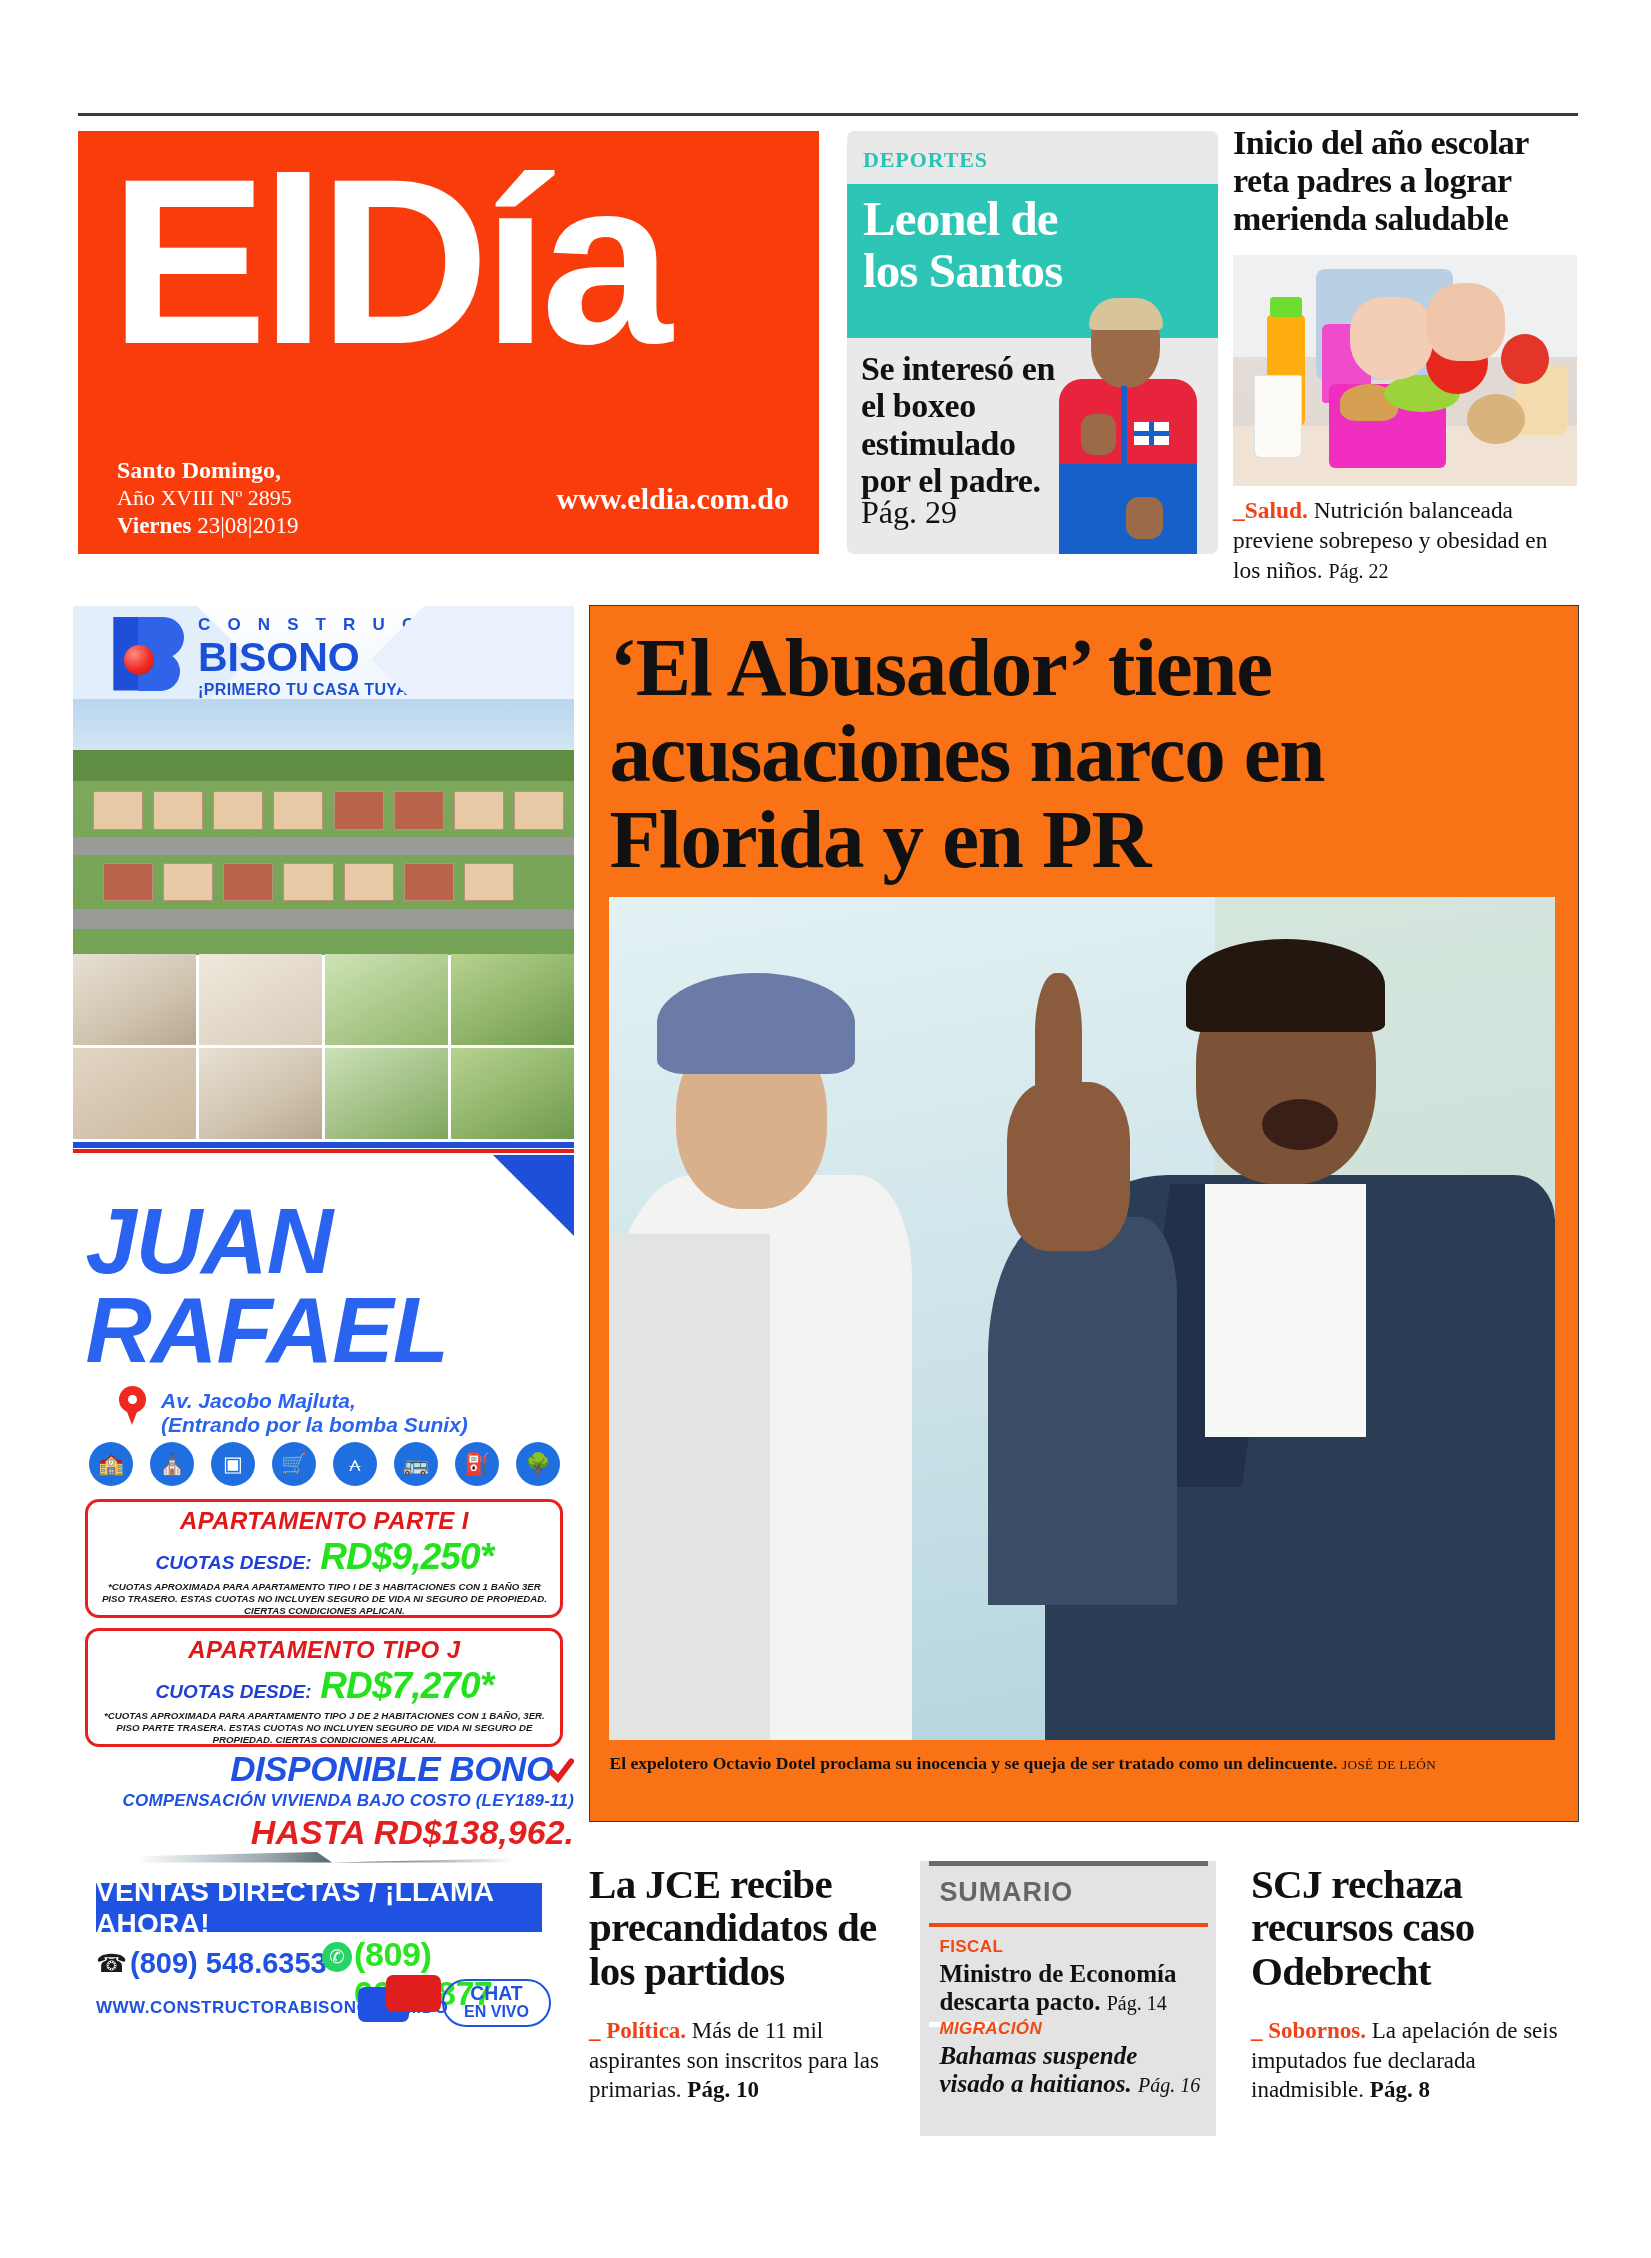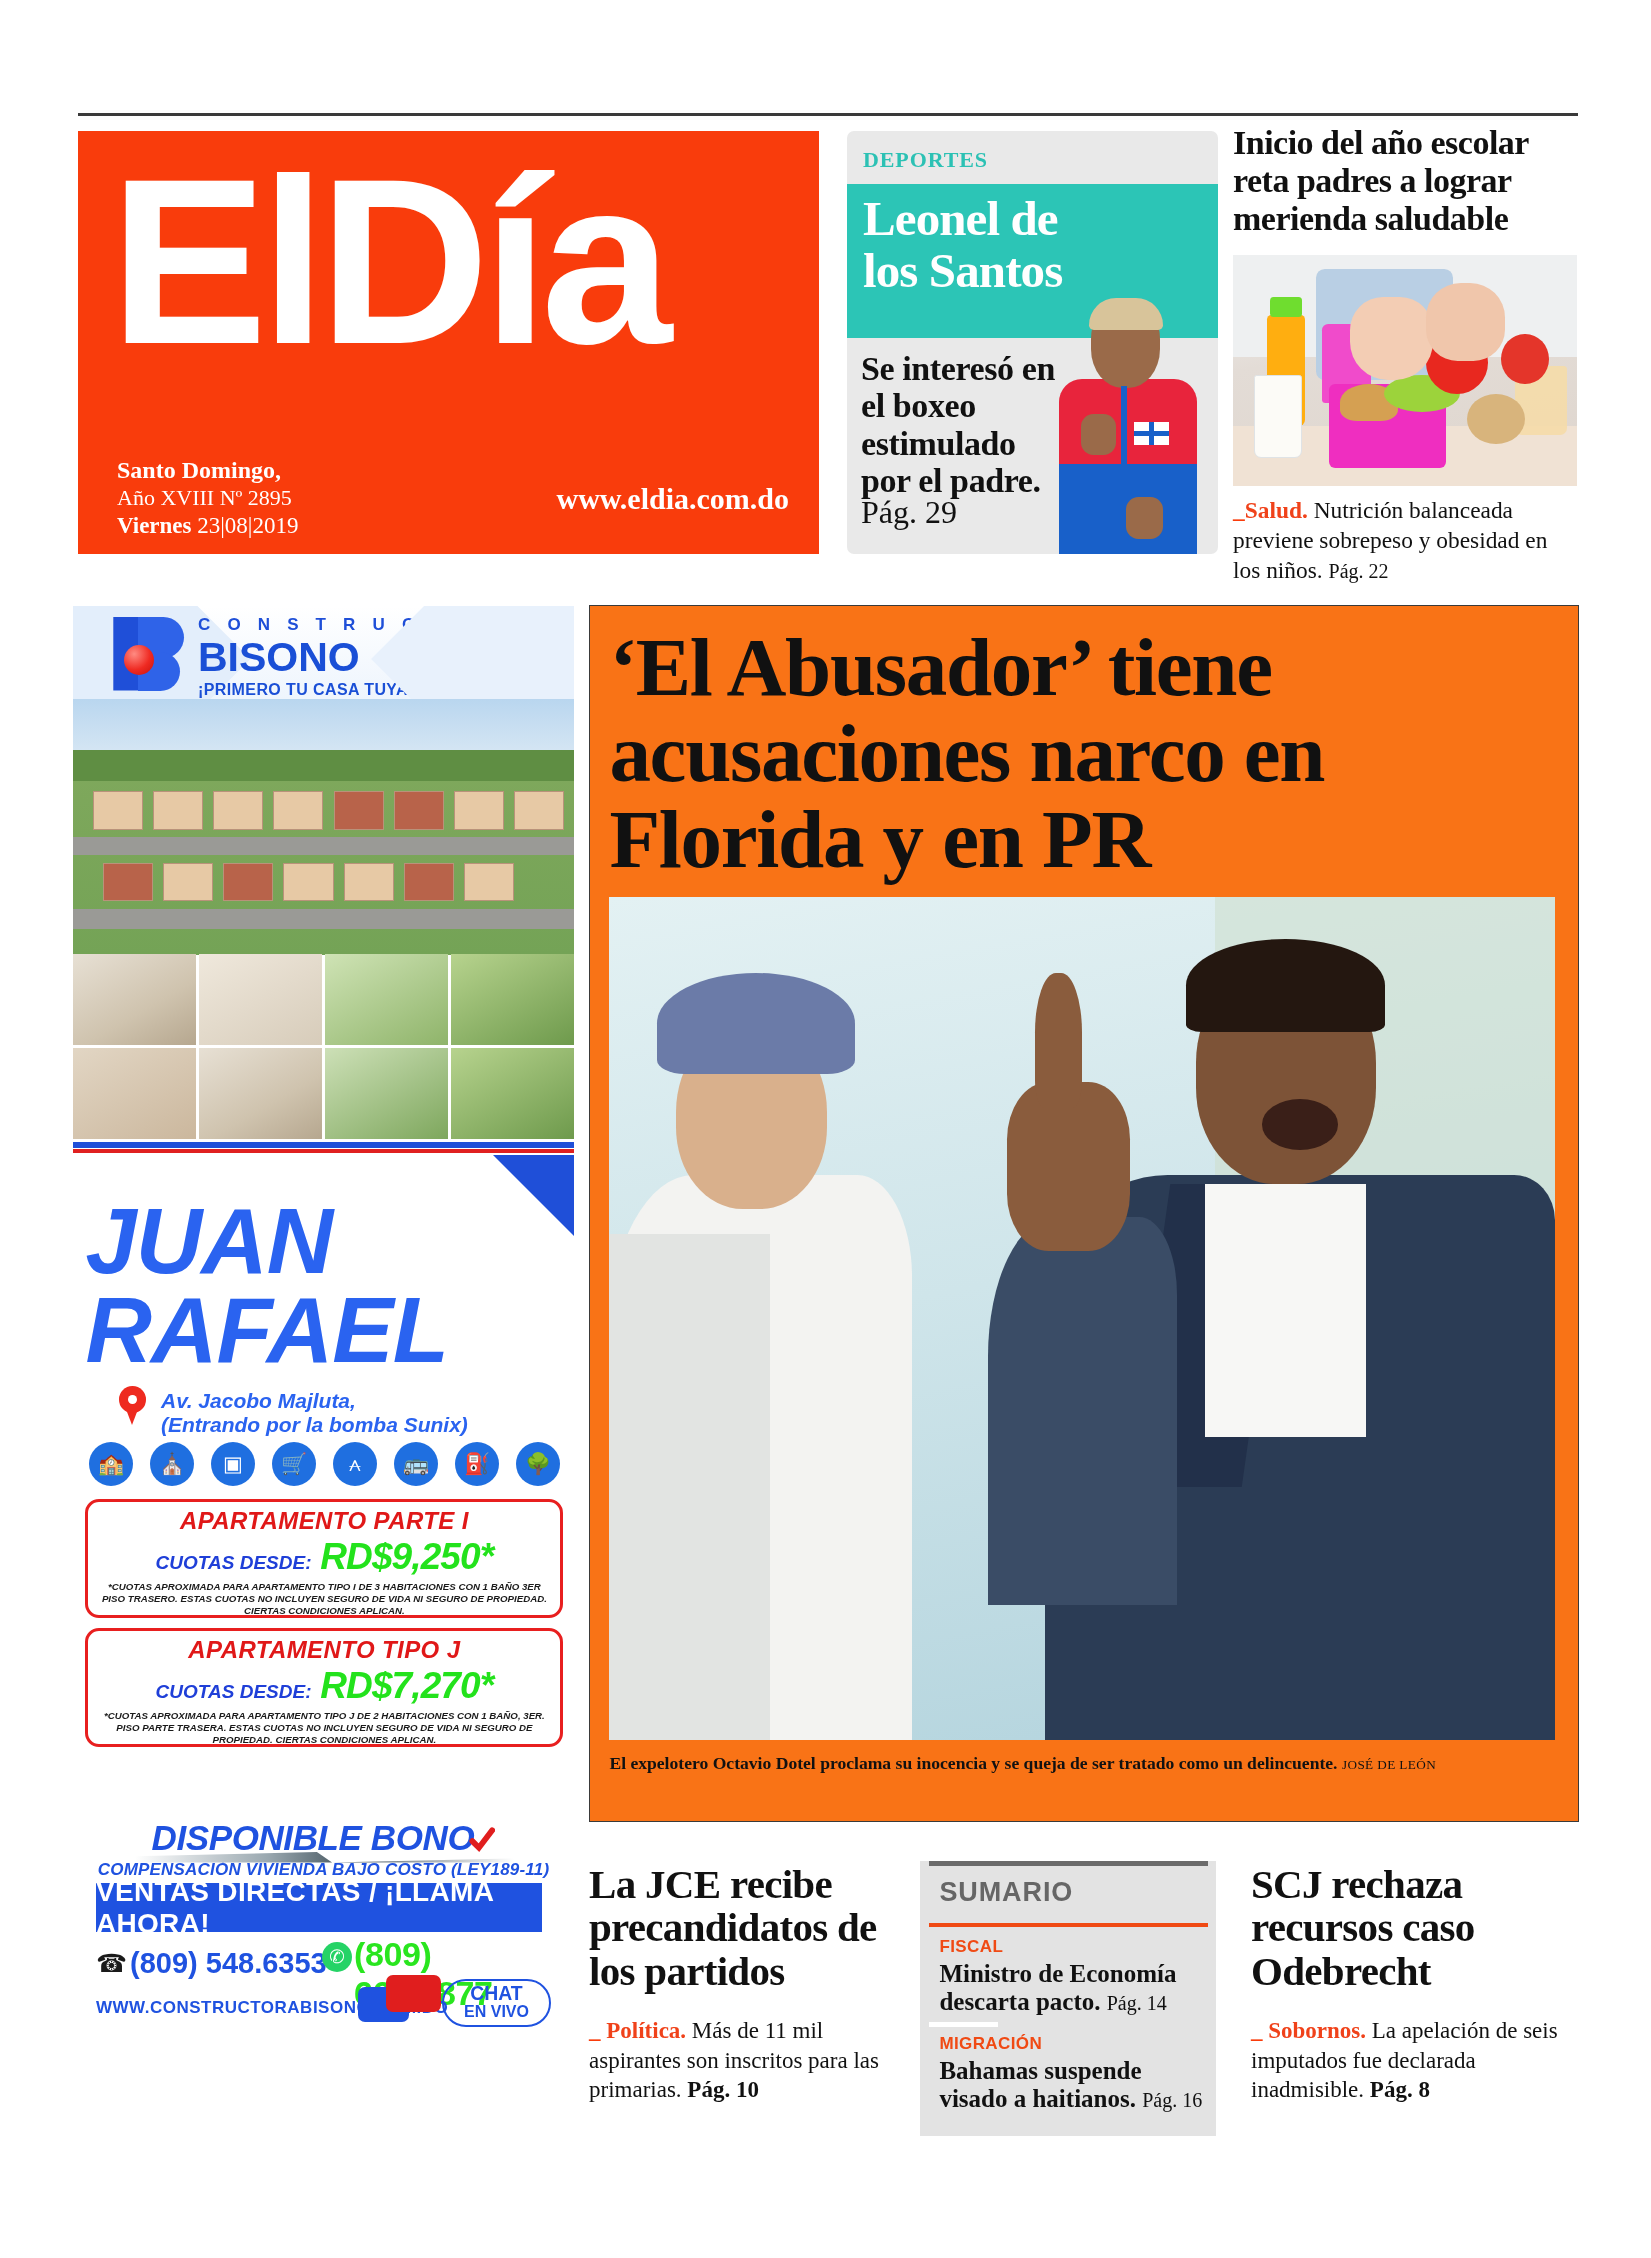--- a/index.html
+++ b/index.html
@@ -328,21 +328,21 @@
   }
   .pb-amount {
     font-family:"Liberation Sans", sans-serif; font-weight:bold; font-style:italic;
     color:#23e21c; font-size:37px; letter-spacing:-0.9px;
   }
   .pb-fine {
     text-align:center; font-family:"Liberation Sans", sans-serif; font-weight:bold;
     font-style:italic; color:#1a1a1a; font-size:9.7px; line-height:1.25; margin-top:2.6px;
   }
 
-  .bono-wrap { position:absolute; left:0; top:1212px; width:100%; text-align:center; }
+  .bono-wrap { position:absolute; left:0; top:1143px; width:100%; text-align:right; }
   .bono-1 {
     font-family:"Liberation Sans", sans-serif; font-weight:bold; font-style:italic;
     color:#1f52e0; font-size:35px; letter-spacing:-0.4px;
   }
   .bono-check {
     display:inline-block; width:26.5px; height:26.5px; margin-left:-5.3px;
     vertical-align:-3.5px;
   }
   .bono-2 {
     font-family:"Liberation Sans", sans-serif; font-weight:bold; font-style:italic;
@@ -471,21 +471,21 @@
   }
   .sumario-topbar { position:absolute; left:8.8px; top:0; width:279px; height:5.3px; background:#6b6b6b; }
   .sumario-title {
     position:absolute; left:19.4px; top:16px;
     font-family:"Liberation Sans", sans-serif; font-weight:bold;
     font-size:27px; color:#666666; letter-spacing:0.9px;
   }
   .sumario-rule { position:absolute; left:8.8px; top:62px; width:279px; height:4.4px; background:#f04a14; }
   .sum-item { position:absolute; left:19.4px; width:265px; }
   .sum-item.i1 { top:76px; }
-  .sum-item.i2 { top:173px; }
+  .sum-item.i2 { top:158px;font-style:italic; }
   .sum-kicker {
     font-family:"Liberation Sans", sans-serif; font-weight:bold;
     font-size:17px; color:#f04a14; letter-spacing:0.4px;
   }
   .sum-text {
     margin-top:2.6px;
     font-family:"Liberation Serif", serif; font-weight:bold; font-size:25px;
     line-height:1.12; color:#111;
   }
   .sum-text .pgs { font-weight:normal; font-size:20px; }

